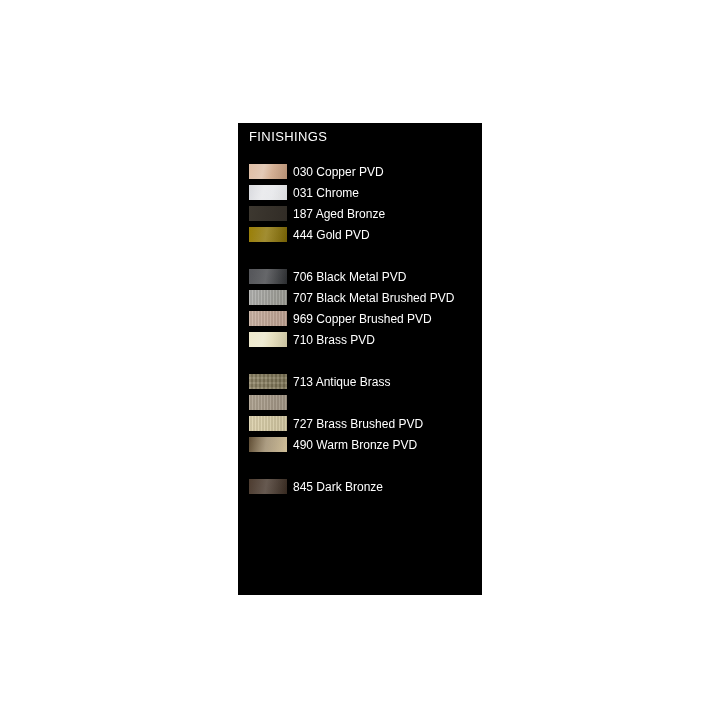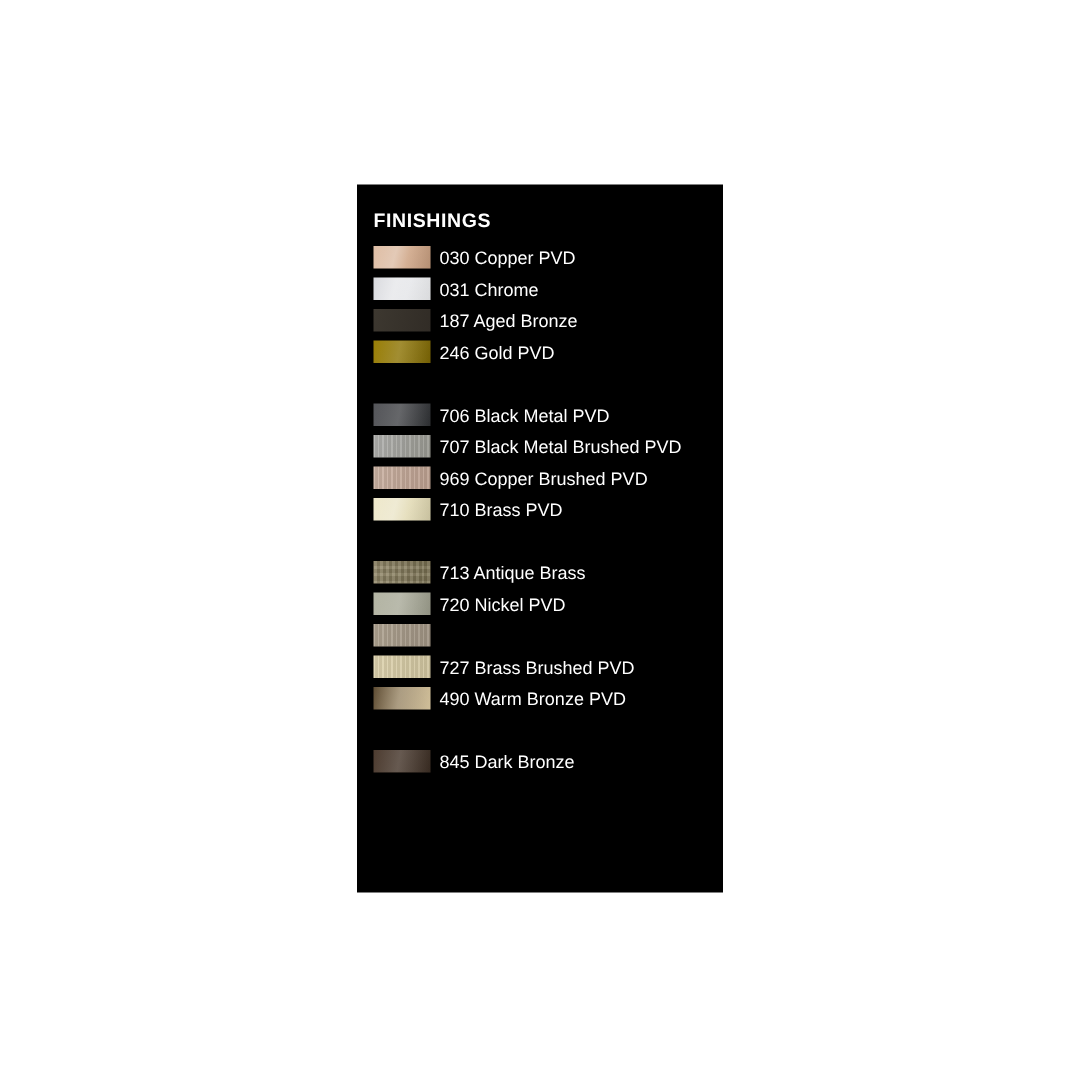--- a/index.html
+++ b/index.html
@@ -30,25 +30,25 @@
     width: 244px;
     height: 472px;
     background: #000000;
     box-sizing: border-box;
     overflow: hidden;
   }
 
   .panel-title {
     position: absolute;
     left: 11px;
-    top: 16px;
+    top: 6px;
     color: #ffffff;
     font-size: 13px;
     letter-spacing: 0.4px;
-    font-weight: 700;
+    font-weight: 400;
     white-space: nowrap;
   }
 
   .groups {
     position: absolute;
     left: 0;
     top: 38px;
     width: 100%;
   }
 
@@ -160,21 +160,21 @@
           <div class="finish-row">
             <div class="swatch" style="background: linear-gradient(100deg, rgb(61, 56, 48) 0%, rgb(49, 44, 38) 100%);">
               <div class="tex none"></div>
             </div>
             <div class="finish-label">187 Aged Bronze</div>
           </div>
           <div class="finish-row">
             <div class="swatch" style="background: linear-gradient(100deg, rgb(154, 127, 6) 0%, rgb(125, 103, 4) 100%);">
               <div class="tex sheen-soft"></div>
             </div>
-            <div class="finish-label">246 Gold PVD</div>
+            <div class="finish-label">444 Gold PVD</div>
           </div>
         </div>
         <div class="finish-group">
           <div class="finish-row">
             <div class="swatch" style="background: linear-gradient(100deg, rgb(85, 86, 90) 0%, rgb(47, 49, 52) 100%);">
               <div class="tex sheen-soft"></div>
             </div>
             <div class="finish-label">706 Black Metal PVD</div>
           </div>
           <div class="finish-row">
@@ -197,26 +197,20 @@
           </div>
         </div>
         <div class="finish-group">
           <div class="finish-row">
             <div class="swatch" style="background: linear-gradient(100deg, rgb(147, 137, 106) 0%, rgb(123, 114, 83) 100%);">
               <div class="tex mottled"></div>
             </div>
             <div class="finish-label">713 Antique Brass</div>
           </div>
           <div class="finish-row">
-            <div class="swatch" style="background: linear-gradient(100deg, rgb(180, 181, 164) 0%, rgb(157, 158, 141) 100%);">
-              <div class="tex sheen-soft"></div>
-            </div>
-            <div class="finish-label">720 Nickel PVD</div>
-          </div>
-          <div class="finish-row">
             <div class="swatch" style="background: linear-gradient(100deg, rgb(176, 164, 146) 0%, rgb(157, 145, 129) 100%);">
               <div class="tex brushed-soft"></div>
             </div>
           </div>
           <div class="finish-row">
             <div class="swatch" style="background: linear-gradient(100deg, rgb(222, 211, 175) 0%, rgb(205, 194, 157) 100%);">
               <div class="tex brushed-soft"></div>
             </div>
             <div class="finish-label">727 Brass Brushed PVD</div>
           </div>

